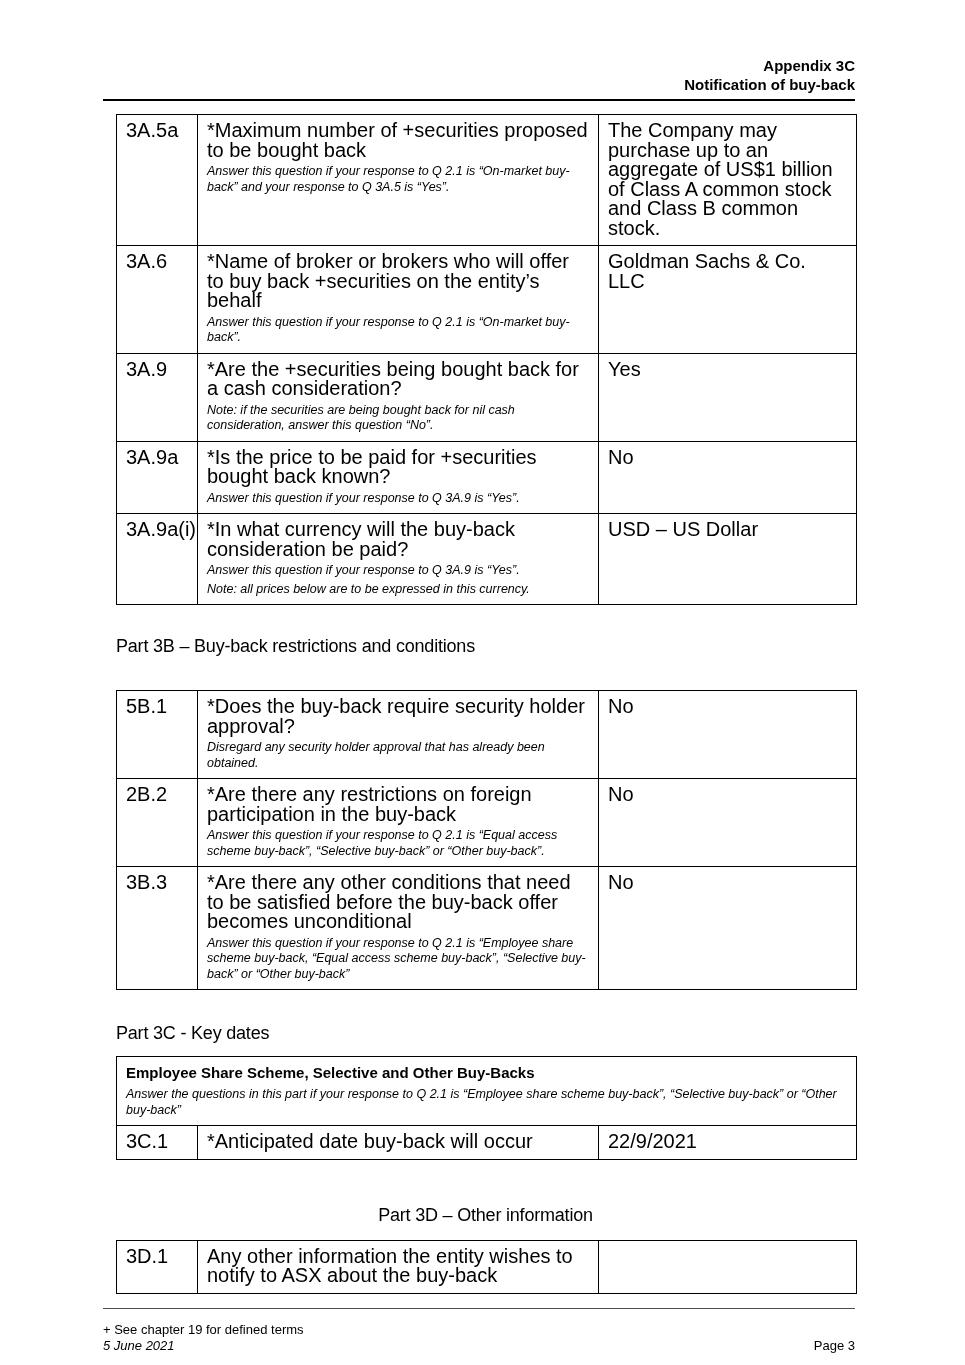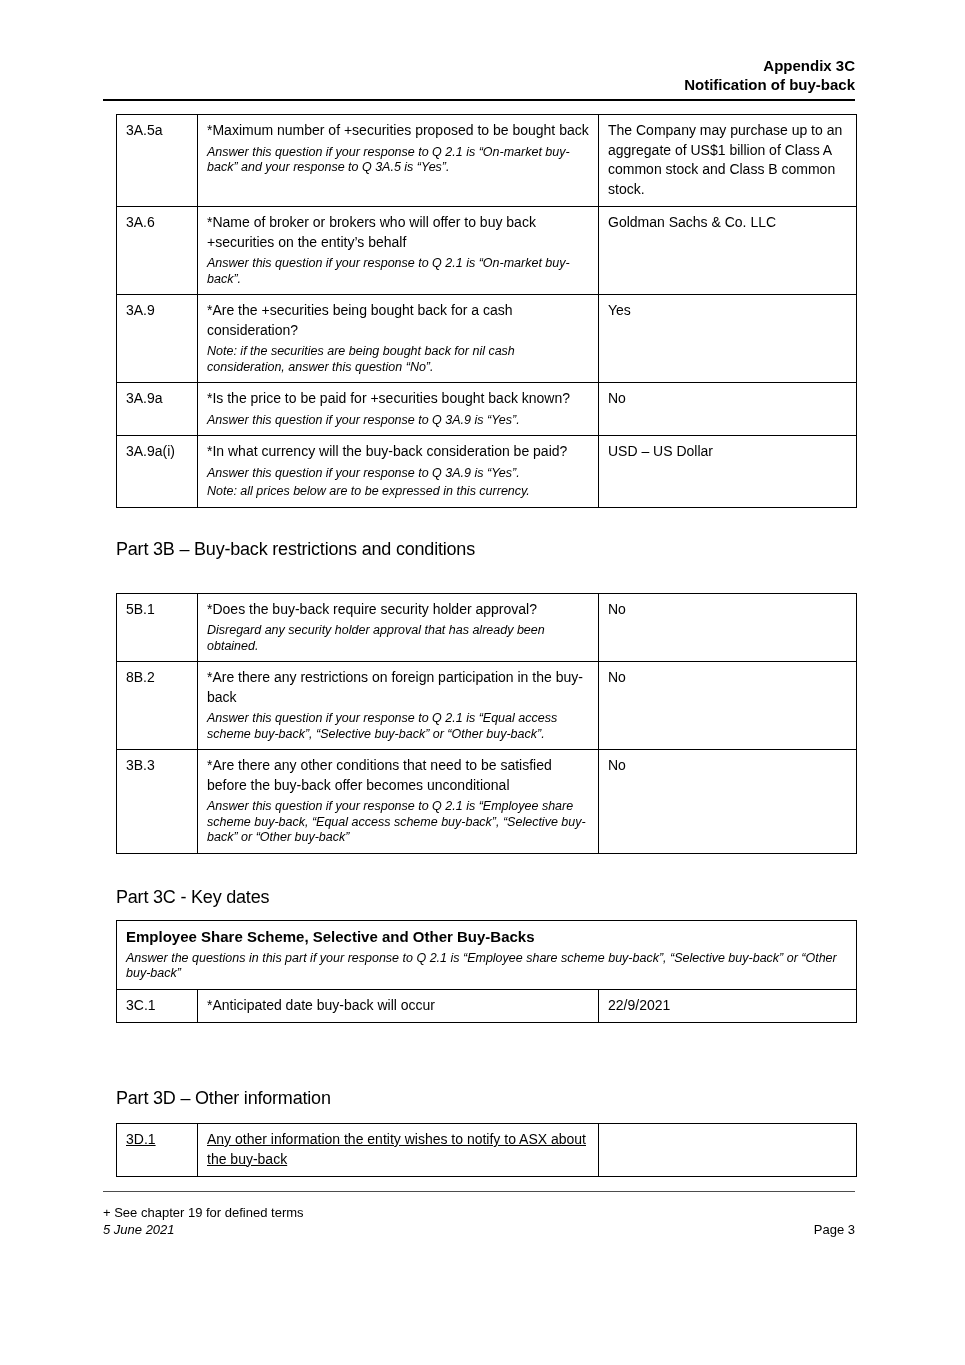--- a/index.html
+++ b/index.html
@@ -19,40 +19,40 @@
   .hdr { text-align: right; font-weight: bold; font-size: 15px; line-height: 19px; }
   .hdr-rule { border-bottom: 2px solid #000; margin-top: 5px; }
 
   
   h2.sec {
     font-size: 18px; font-weight: 400; letter-spacing: -0.2px;
     margin: 0 0 0 13px; line-height: 30px;
   }
   #h-3b { margin-top: 26px; }
   #h-3c { margin-top: 28px; }
-  #h-3d { margin-top: 60px; }
+  #h-3d { margin-top: 40px; text-align: center; }
 
   
   table.form {
     border-collapse: collapse; table-layout: fixed;
     width: 740px; margin-left: 13px;
   }
   #t-3a { margin-top: 13px; }
   #t-3b { margin-top: 29px; }
   #t-3c { margin-top: 8px; border-radius: 23px; }
-  #t-3d { margin-top: 10px; text-decoration: underline; }
+  #t-3d { margin-top: 10px; }
   table.form td {
     border: 1.5px solid #000;
     vertical-align: top;
     padding: 6px 8px 7px 9px;
   }
   col.c-id { width: 81px; }
   col.c-q  { width: 401px; }
   col.c-a  { width: 258px; }
-  .idtxt, .q, .ans { font-size: 14px; line-height: 19.5px; }
+  .idtxt, .q, .ans { font-size: 20px; line-height: 19.5px; }
   td.ansCell { padding-right: 22px; }
   .note {
     font-style: italic; font-size: 12.5px; line-height: 15.5px;
     margin-top: 4px;
   }
   .note + .note { margin-top: 3px; }
 
   
   .banner-title { font-weight: bold; font-size: 15px; line-height: 19px; }
   td.bannerCell { padding-bottom: 8px; }
@@ -164,21 +164,21 @@
         <td>
           <div class="q">*Does the buy-back require security holder approval?</div>
           <div class="note">Disregard any security holder approval that has already been obtained.</div>
         </td>
         <td class="ansCell">
             <div class="ans">No</div>
           </td>
       </tr>
       <tr>
         <td>
-            <div class="idtxt">8B.2</div>
+            <div class="idtxt">2B.2</div>
           </td>
         <td>
           <div class="q">*Are there any restrictions on foreign participation in the buy-back</div>
           <div class="note">Answer this question if your response to Q 2.1 is “Equal access scheme buy-back”, “Selective buy-back” or “Other buy-back”.</div>
         </td>
         <td class="ansCell">
             <div class="ans">No</div>
           </td>
       </tr>
       <tr>

